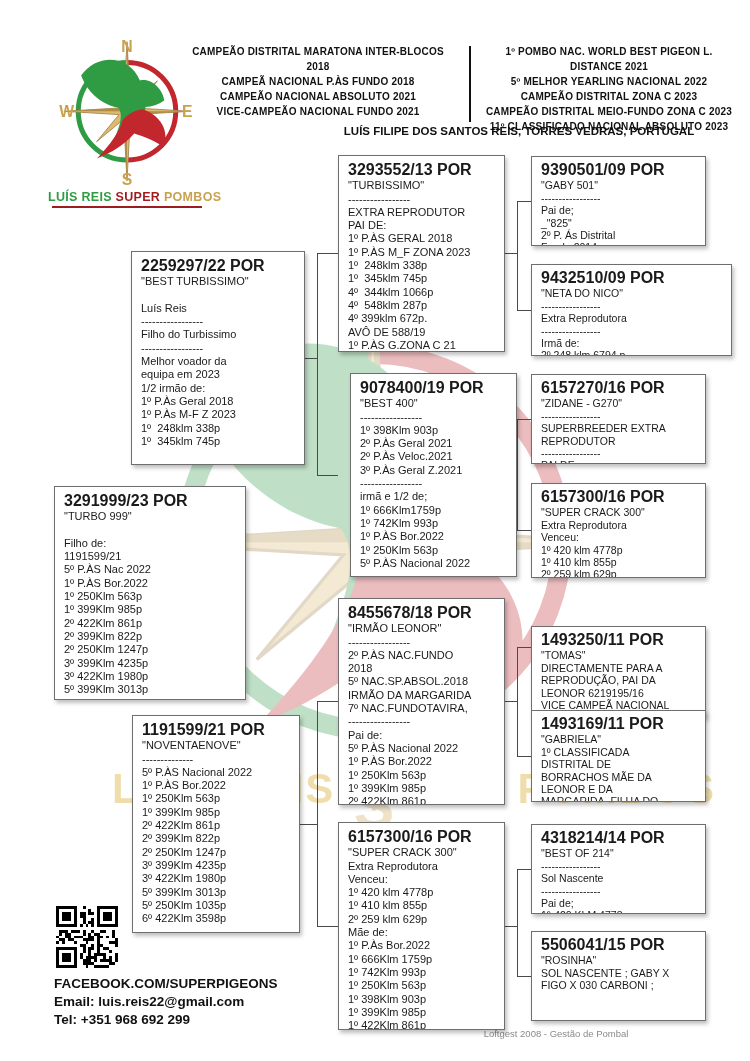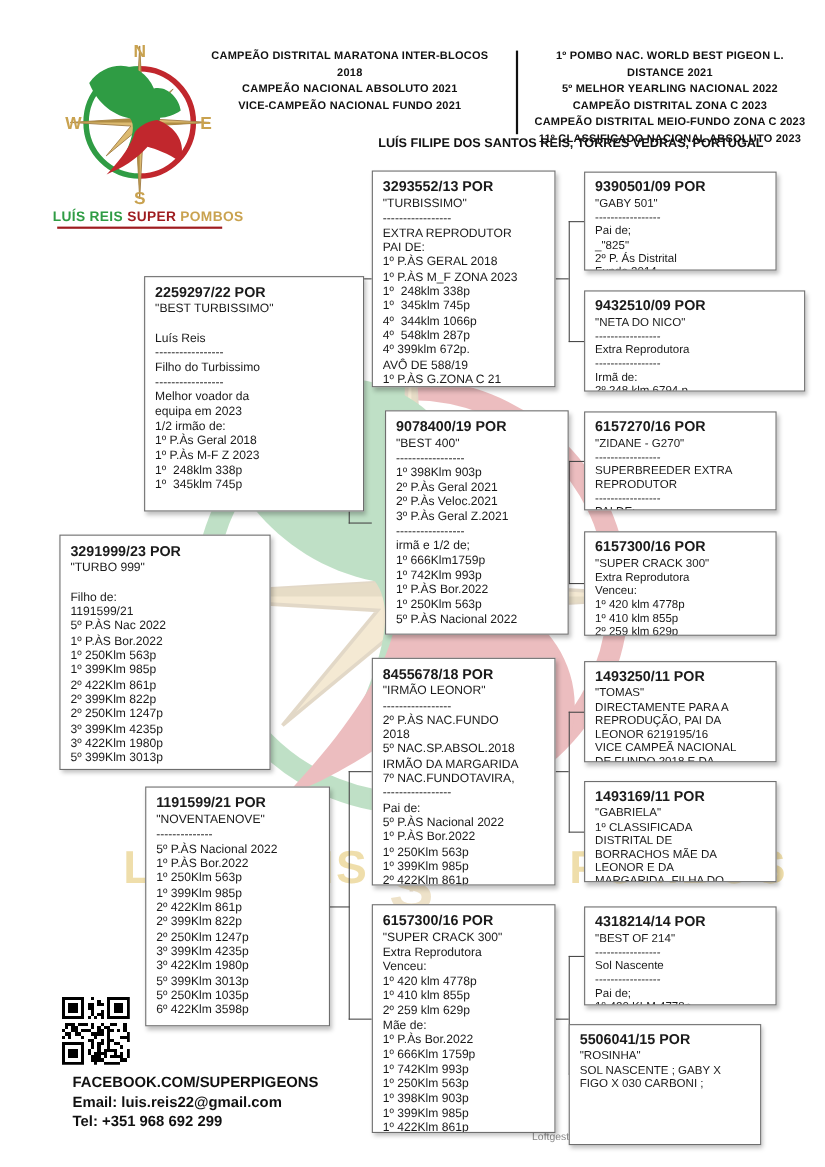--- a/index.html
+++ b/index.html
@@ -23,33 +23,33 @@
   
   .watermark{position:absolute;left:95px;top:252px;width:558px;height:586px;opacity:.30;z-index:0;pointer-events:none;}
   .watermark-text{position:absolute;left:112px;top:765px;width:540px;z-index:1;
                   font-weight:bold;font-size:42px;letter-spacing:2px;white-space:nowrap;
                   color:#e3c468;opacity:.55;pointer-events:none;}
 
   
   .pbox{position:absolute;background:#ffffff;border:1px solid #6e6e6e;box-sizing:border-box;
         box-shadow:2px 3px 4px rgba(0,0,0,.25);padding:7px 6px 4px 9px;z-index:2;
         font-size:11px;line-height:13.3px;overflow:hidden;}
-  .pbox .ring{font-weight:bold;font-size:13px;margin-bottom:3px;}
+  .pbox .ring{font-weight:bold;font-size:16px;margin-bottom:3px;}
   .pline{min-height:13.3px;white-space:pre;}
   .pbox.small{font-size:10.5px;line-height:12.4px;}
   .pbox.small .pline{min-height:12.4px;}
 
   
   .conn{position:absolute;background:#4a4a4a;z-index:1;}
   .conn.h{height:1px;}
   .conn.v{width:1px;}
 
   
   .qr{position:absolute;left:56px;top:906px;width:62px;height:62px;}
-  .contact{position:absolute;left:54px;top:975px;font-weight:bold;font-size:13.5px;line-height:18px;color:#111;margin-left:12px;}
+  .contact{position:absolute;left:54px;top:975px;font-weight:bold;font-size:13.5px;line-height:18px;color:#111;}
 
   .footer-credit{position:absolute;left:406px;top:1028px;width:300px;text-align:center;
                  font-size:9.5px;color:#8a8a8a;}
 </style>
 </head>
 <body>
 
 <svg width="0" height="0" style="position:absolute" aria-hidden="true">
   <symbol id="compass-logo" viewBox="0 0 200 212">
 
@@ -82,20 +82,21 @@
       <use href="#compass-logo"></use>
     </svg>
   <div class="logo-text">
     <span style="color:#2f9c44">LUÍS REIS</span><span style="color:#9e1b1f"> SUPER</span><span style="color:#c9a24f"> POMBOS</span>
   </div>
   <div class="logo-rule"></div>
 </div>
 
 <div class="ach-col ach-left">
   <div>CAMPEÃO DISTRITAL MARATONA INTER-BLOCOS 2018</div>
+  <div>CAMPEÃ NACIONAL P.ÀS FUNDO 2018</div>
   <div>CAMPEÃO NACIONAL ABSOLUTO 2021</div>
   <div>VICE-CAMPEÃO NACIONAL FUNDO 2021</div>
 </div>
 <div class="ach-divider"></div>
 <div class="ach-col ach-right">
   <div>1º POMBO NAC. WORLD BEST PIGEON L. DISTANCE 2021</div>
   <div>5º MELHOR YEARLING NACIONAL 2022</div>
   <div>CAMPEÃO DISTRITAL ZONA C 2023</div>
   <div>CAMPEÃO DISTRITAL MEIO-FUNDO ZONA C 2023</div>
   <div>11º CLASSIFICADO NACIONAL ABSOLUTO 2023</div>
@@ -144,21 +145,21 @@
       <div class="pline">1º 250Klm 563p</div>
       <div class="pline">1º 399Klm 985p</div>
       <div class="pline">2º 422Klm 861p</div>
       <div class="pline">2º 399Klm 822p</div>
       <div class="pline">2º 250Klm 1247p</div>
       <div class="pline">3º 399Klm 4235p</div>
       <div class="pline">3º 422Klm 1980p</div>
       <div class="pline">5º 399Klm 3013p</div>
     </div>
 </div>
-<div class="pbox" style="left:131px;top:251px;width:200px;height:214px">
+<div class="pbox" style="left:131px;top:251px;width:174px;height:214px">
   <div class="ring">2259297/22 POR</div>
   <div>
       <div class="pline">"BEST TURBISSIMO"</div>
       <div class="pline"></div>
       <div class="pline">Luís Reis</div>
       <div class="pline">-----------------</div>
       <div class="pline">Filho do Turbissimo</div>
       <div class="pline">-----------------</div>
       <div class="pline">Melhor voador da</div>
       <div class="pline">equipa em 2023</div>
@@ -301,21 +302,21 @@
   <div class="ring">6157300/16 POR</div>
   <div>
       <div class="pline">"SUPER CRACK 300"</div>
       <div class="pline">Extra Reprodutora</div>
       <div class="pline">Venceu:</div>
       <div class="pline">1º 420 klm 4778p</div>
       <div class="pline">1º 410 klm 855p</div>
       <div class="pline">2º 259 klm 629p</div>
     </div>
 </div>
-<div class="pbox small" style="left:531px;top:601px;width:175px;height:92px">
+<div class="pbox small" style="left:531px;top:626px;width:175px;height:92px">
   <div class="ring">1493250/11 POR</div>
   <div>
       <div class="pline">"TOMAS"</div>
       <div class="pline">DIRECTAMENTE PARA A</div>
       <div class="pline">REPRODUÇÃO, PAI DA</div>
       <div class="pline">LEONOR 6219195/16</div>
       <div class="pline">VICE CAMPEÃ NACIONAL</div>
       <div class="pline">DE FUNDO 2018 E DA</div>
     </div>
 </div>
@@ -334,21 +335,21 @@
   <div class="ring">4318214/14 POR</div>
   <div>
       <div class="pline">"BEST OF 214"</div>
       <div class="pline">-----------------</div>
       <div class="pline">Sol Nascente</div>
       <div class="pline">-----------------</div>
       <div class="pline">Pai de;</div>
       <div class="pline">1º-420 KLM 4778p-</div>
     </div>
 </div>
-<div class="pbox small" style="left:517px;top:931px;width:175px;height:110px">
+<div class="pbox small" style="left:531px;top:931px;width:175px;height:90px">
   <div class="ring">5506041/15 POR</div>
   <div>
       <div class="pline">"ROSINHA"</div>
       <div class="pline">SOL NASCENTE ; GABY X</div>
       <div class="pline">FIGO X 030 CARBONI ;</div>
     </div>
 </div>
 
 <svg class="qr" id="qr" viewBox="0 0 21 21" shape-rendering="crispEdges">
     <rect x="0" y="0" width="1" height="1" fill="#000"></rect>

